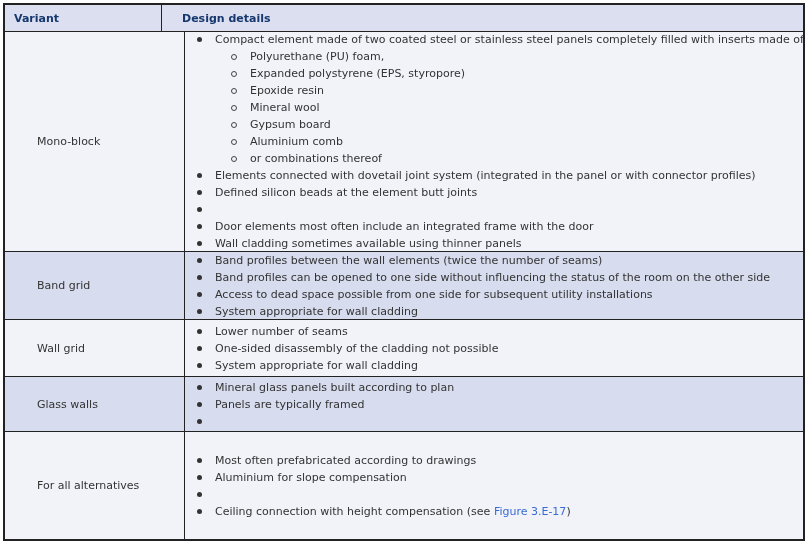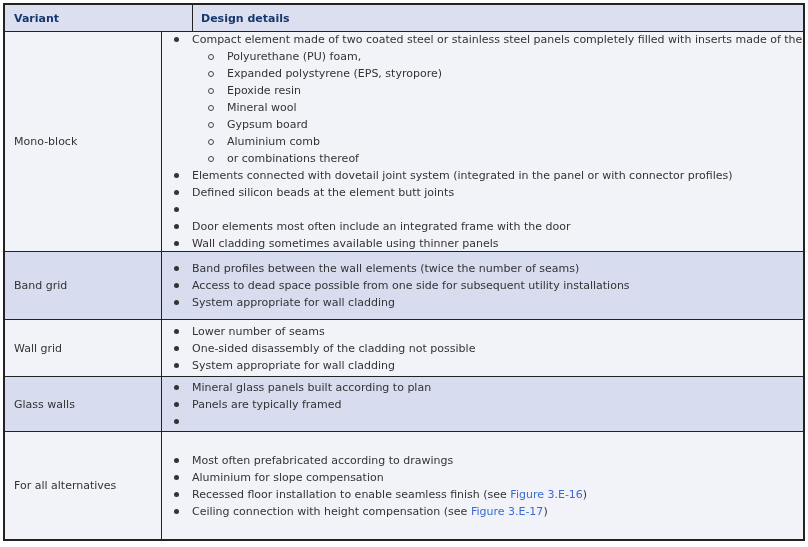--- a/index.html
+++ b/index.html
@@ -27,39 +27,39 @@
   .header-row{
     display:flex;
     height:26px;
     background:var(--header-bg);
   }
   .header-cell{
     display:flex;align-items:center;
     font-weight:bold;color:var(--header-text);
     box-sizing:border-box;
   }
-  .variant-col{width:188px;border-right:1px solid var(--border);padding-left:9px;flex:none;}
-  .details-col{flex:1;padding-left:8px;}
+  .variant-col{width:157px;border-right:1px solid var(--border);padding-left:9px;flex:none;}
+  .details-col{flex:1;padding-left:8px;margin-left:12px;}
   .row{
     display:flex;
     border-top:1px solid var(--border);
     box-sizing:border-box;
   }
   .shade-light{background:var(--row-light);}
   .shade-lavender{background:var(--row-lav);}
   .r0{height:220px;}
   .r1{height:68px;}
   .r2{height:57px;}
   .r3{height:55px;}
   .r4{height:108px;}
   .variant-cell{
     width:157px;flex:none;
     border-right:1px solid var(--border);
     display:flex;align-items:center;
-    padding-left:9px;box-sizing:border-box;
+    padding-left:9px;box-sizing:border-box;margin-left:23px;
   }
   .details-cell{
     flex:1;
     display:flex;flex-direction:column;justify-content:center;
     overflow:hidden;
   }
   .line{
     display:flex;align-items:center;
     height:17px;flex:none;
   }
@@ -153,20 +153,24 @@
         <div class="variant-cell">
           <span>Band grid</span>
         </div>
         <div class="details-cell">
           <div class="line l1">
             <span class="marker dot"></span>
             <span class="bullet-text"><span>Band profiles between the wall elements (twice the number of seams)</span></span>
           </div>
           <div class="line l1">
             <span class="marker dot"></span>
+            <span class="bullet-text"><span>Band profiles can be opened to one side without influencing the status of the room on the other side</span></span>
+          </div>
+          <div class="line l1">
+            <span class="marker dot"></span>
             <span class="bullet-text"><span>Access to dead space possible from one side for subsequent utility installations</span></span>
           </div>
           <div class="line l1">
             <span class="marker dot"></span>
             <span class="bullet-text"><span>System appropriate for wall cladding</span></span>
           </div>
         </div>
       </div>
       <div class="row r2 shade-light">
         <div class="variant-cell">
@@ -213,21 +217,20 @@
           <div class="line l1">
             <span class="marker dot"></span>
             <span class="bullet-text"><span>Most often prefabricated according to drawings</span></span>
           </div>
           <div class="line l1">
             <span class="marker dot"></span>
             <span class="bullet-text"><span>Aluminium for slope compensation</span></span>
           </div>
           <div class="line l1">
             <span class="marker dot"></span>
-            <span class="bullet-text"><span>Recessed floor installation to enable seamless finish (see </span><span class="link">Figure 3.E-16</span><span>)</span></span>
           </div>
           <div class="line l1">
             <span class="marker dot"></span>
             <span class="bullet-text"><span>Ceiling connection with height compensation (see </span><span class="link">Figure 3.E-17</span><span>)</span></span>
           </div>
         </div>
       </div>
     </div>
 </div>
 

